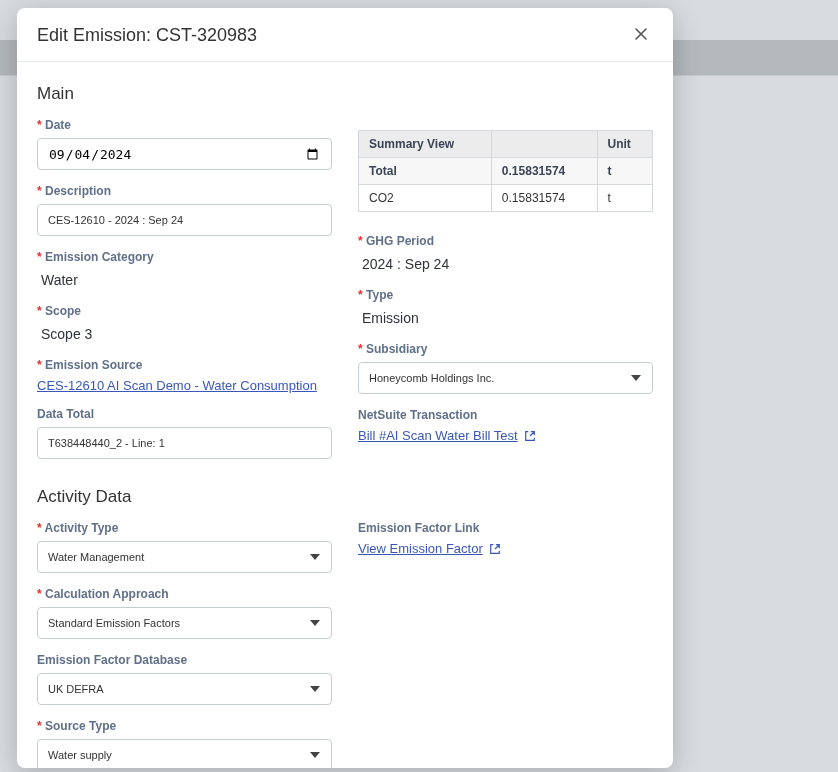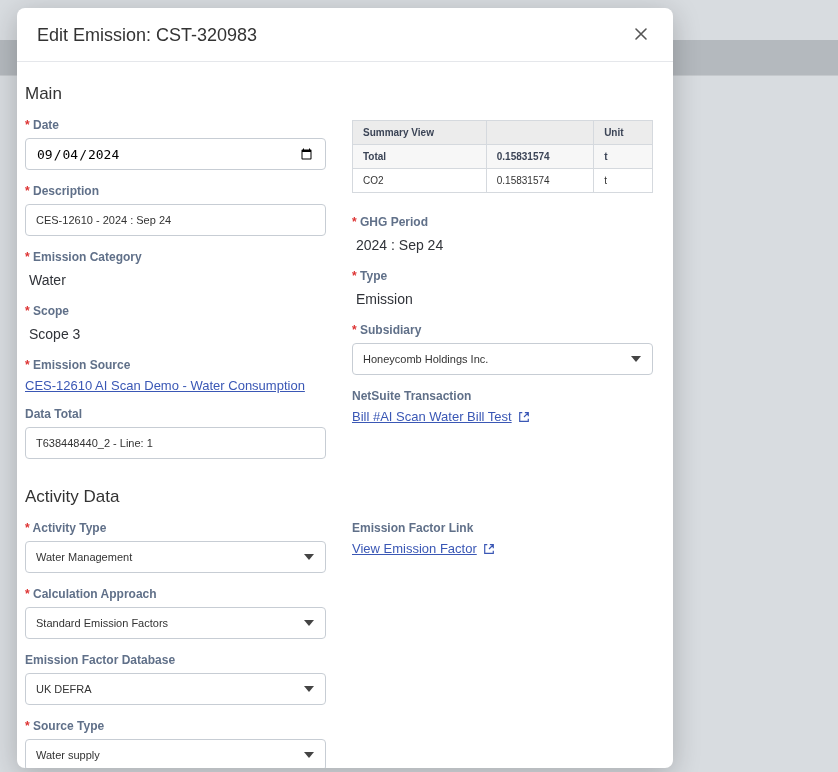--- a/index.html
+++ b/index.html
@@ -40,21 +40,21 @@
       align-items: center;
       justify-content: space-between;
     }
     .modal-title { font-size: 18px; font-weight: 400; color: #333; }
     .close-btn {
       background: none; border: none; cursor: pointer;
       color: #555; font-size: 18px; line-height: 1;
       padding: 4px;
     }
     .modal-body {
-      padding: 8px 20px 20px 8px;
+      padding: 8px 20px 20px 20px;
       overflow-y: auto;
       flex: 1;
     }
     .section-title {
       font-size: 17px;
       font-weight: 400;
       color: #333;
       margin: 14px 0 14px 0;
     }
     .two-col {
@@ -120,22 +120,22 @@
       transform: translateY(-50%);
       pointer-events: none;
     }
     .select { appearance: none; -webkit-appearance: none; padding-right: 28px; }
 
     .summary-table {
       border: 1px solid #d5d9de;
       border-radius: 2px;
       width: 100%;
       border-collapse: collapse;
-      font-size: 10px;
-      margin-top: 2px;
+      font-size: 12px;
+      margin-top: 12px;
     }
     .summary-table th, .summary-table td {
       padding: 6px 10px;
       border: 1px solid #d5d9de;
       text-align: left;
     }
     .summary-table thead th { background: #ececec; font-weight: 600; color: #3b4456; }
     .summary-table tbody tr:first-child td { background: #f7f7f7; font-weight: 600; color: #3b4456; }
   </style>
 </head>

